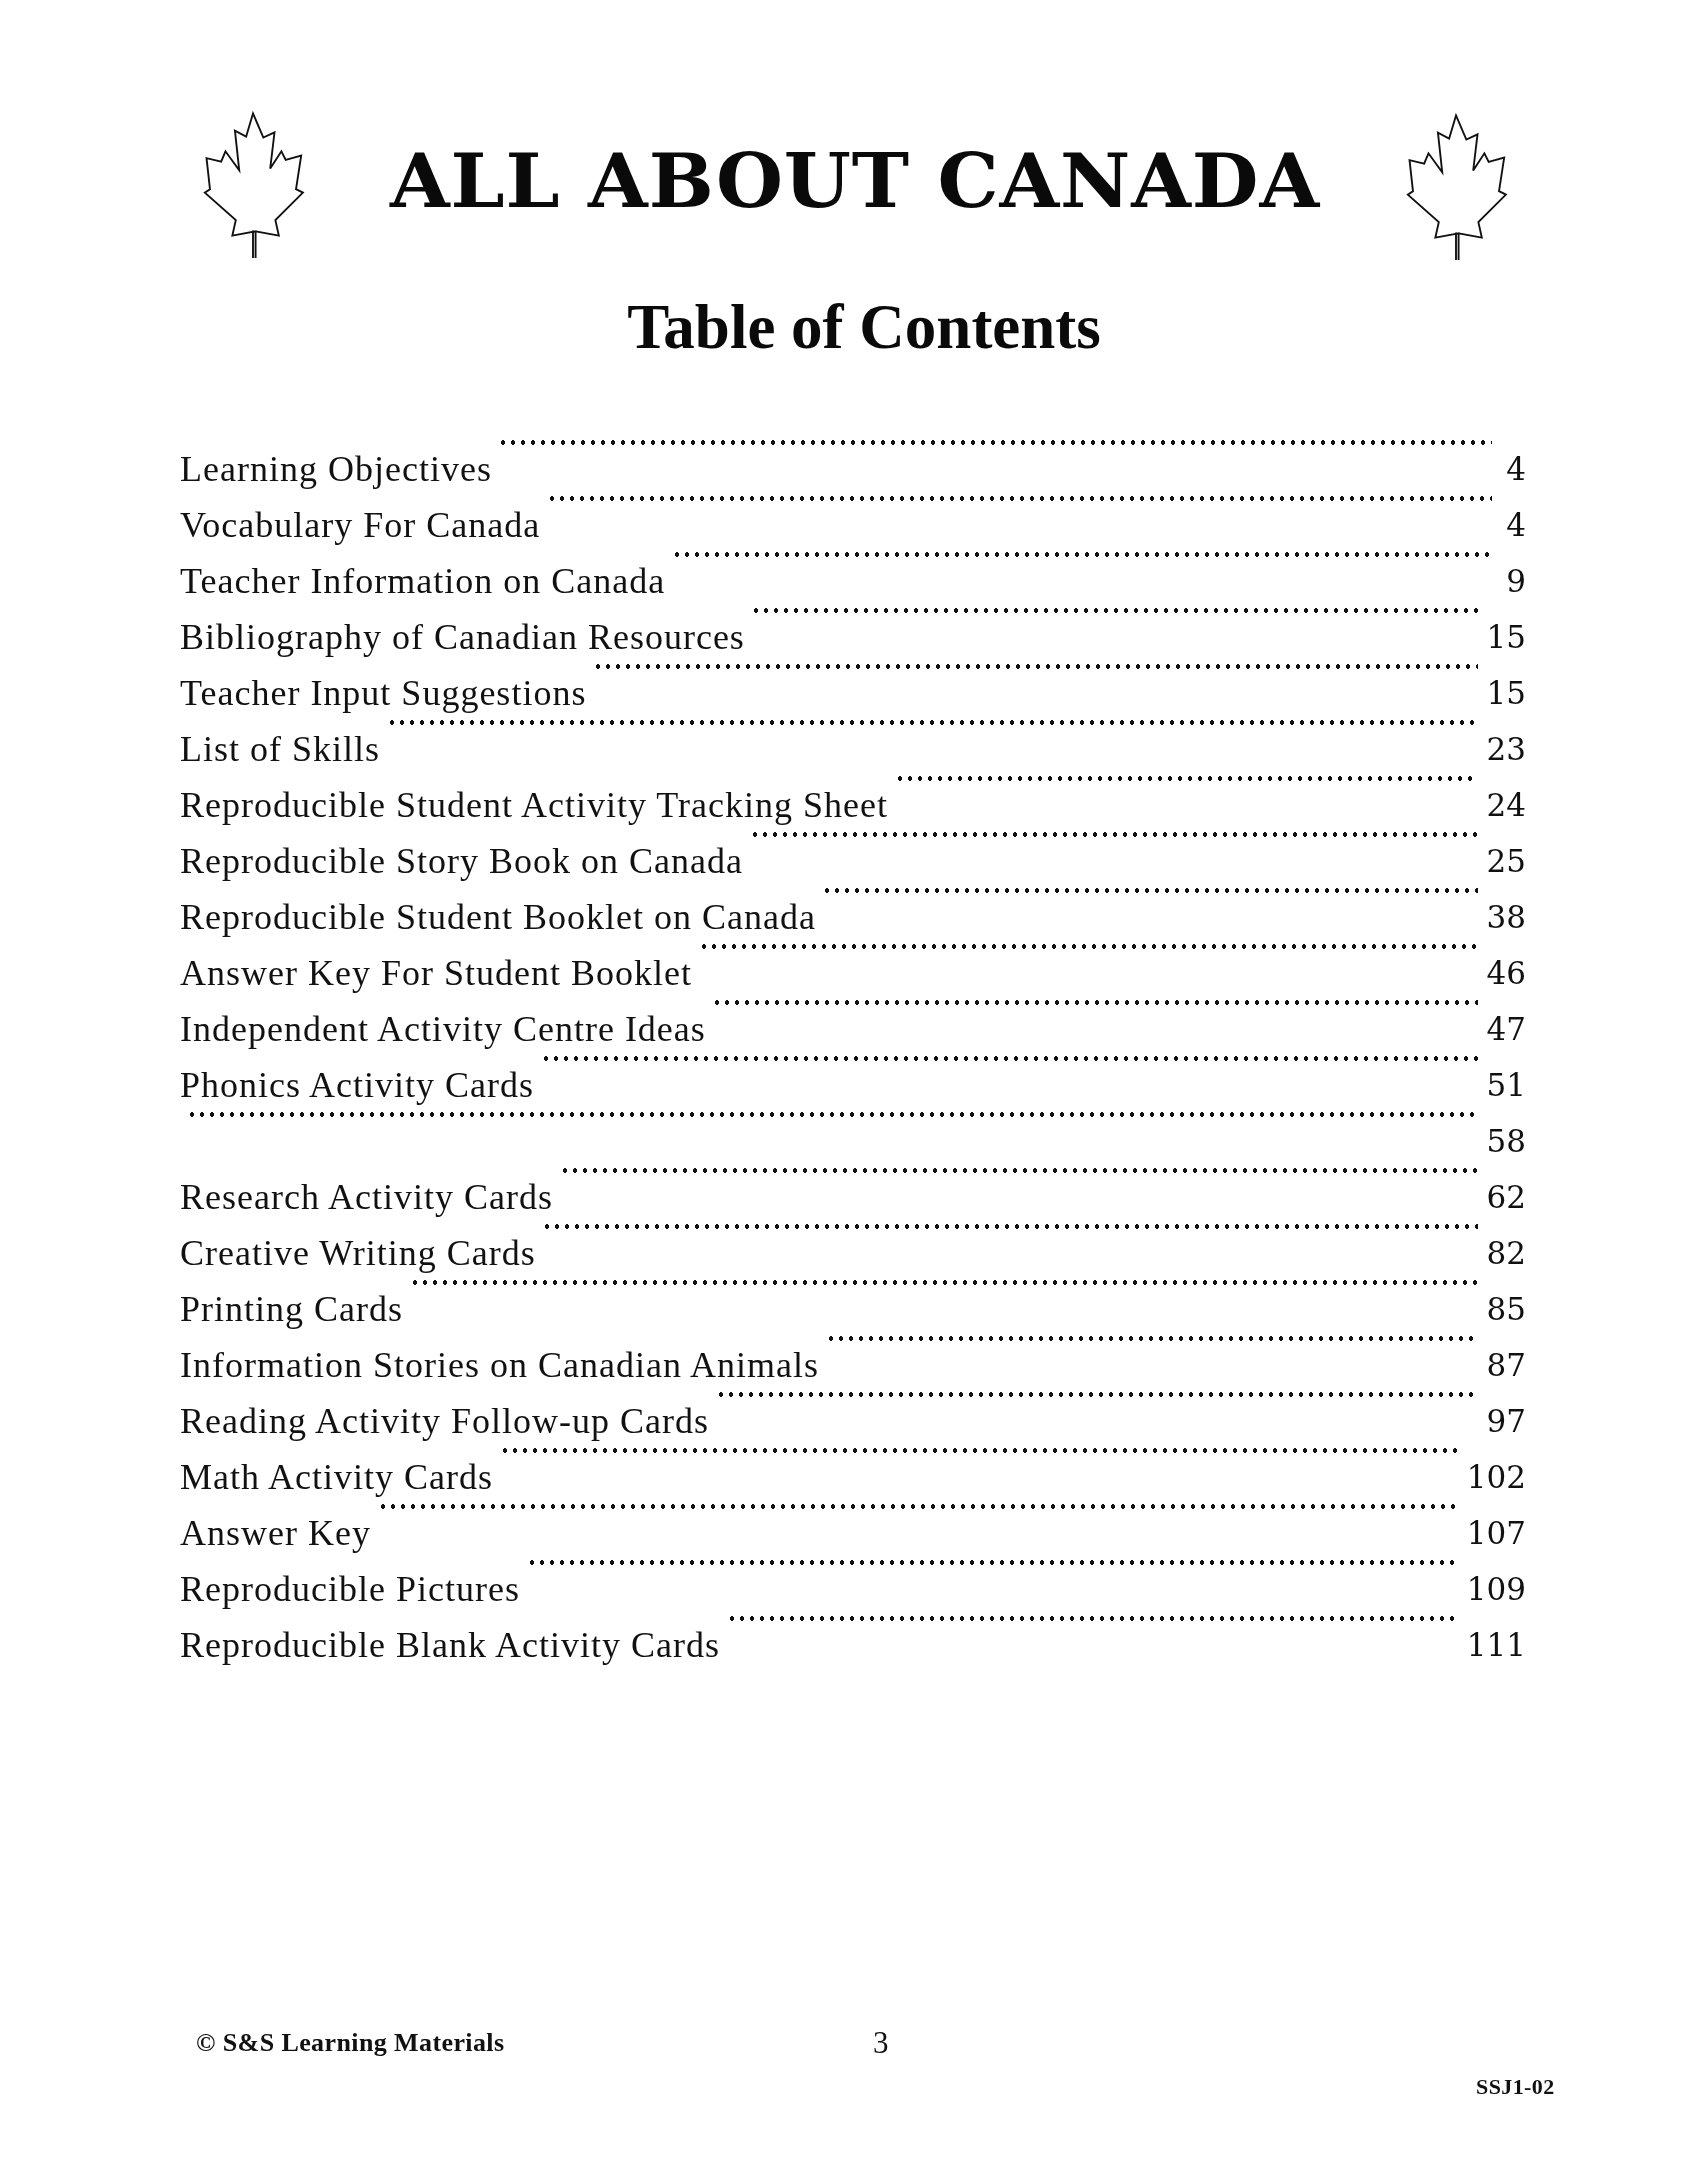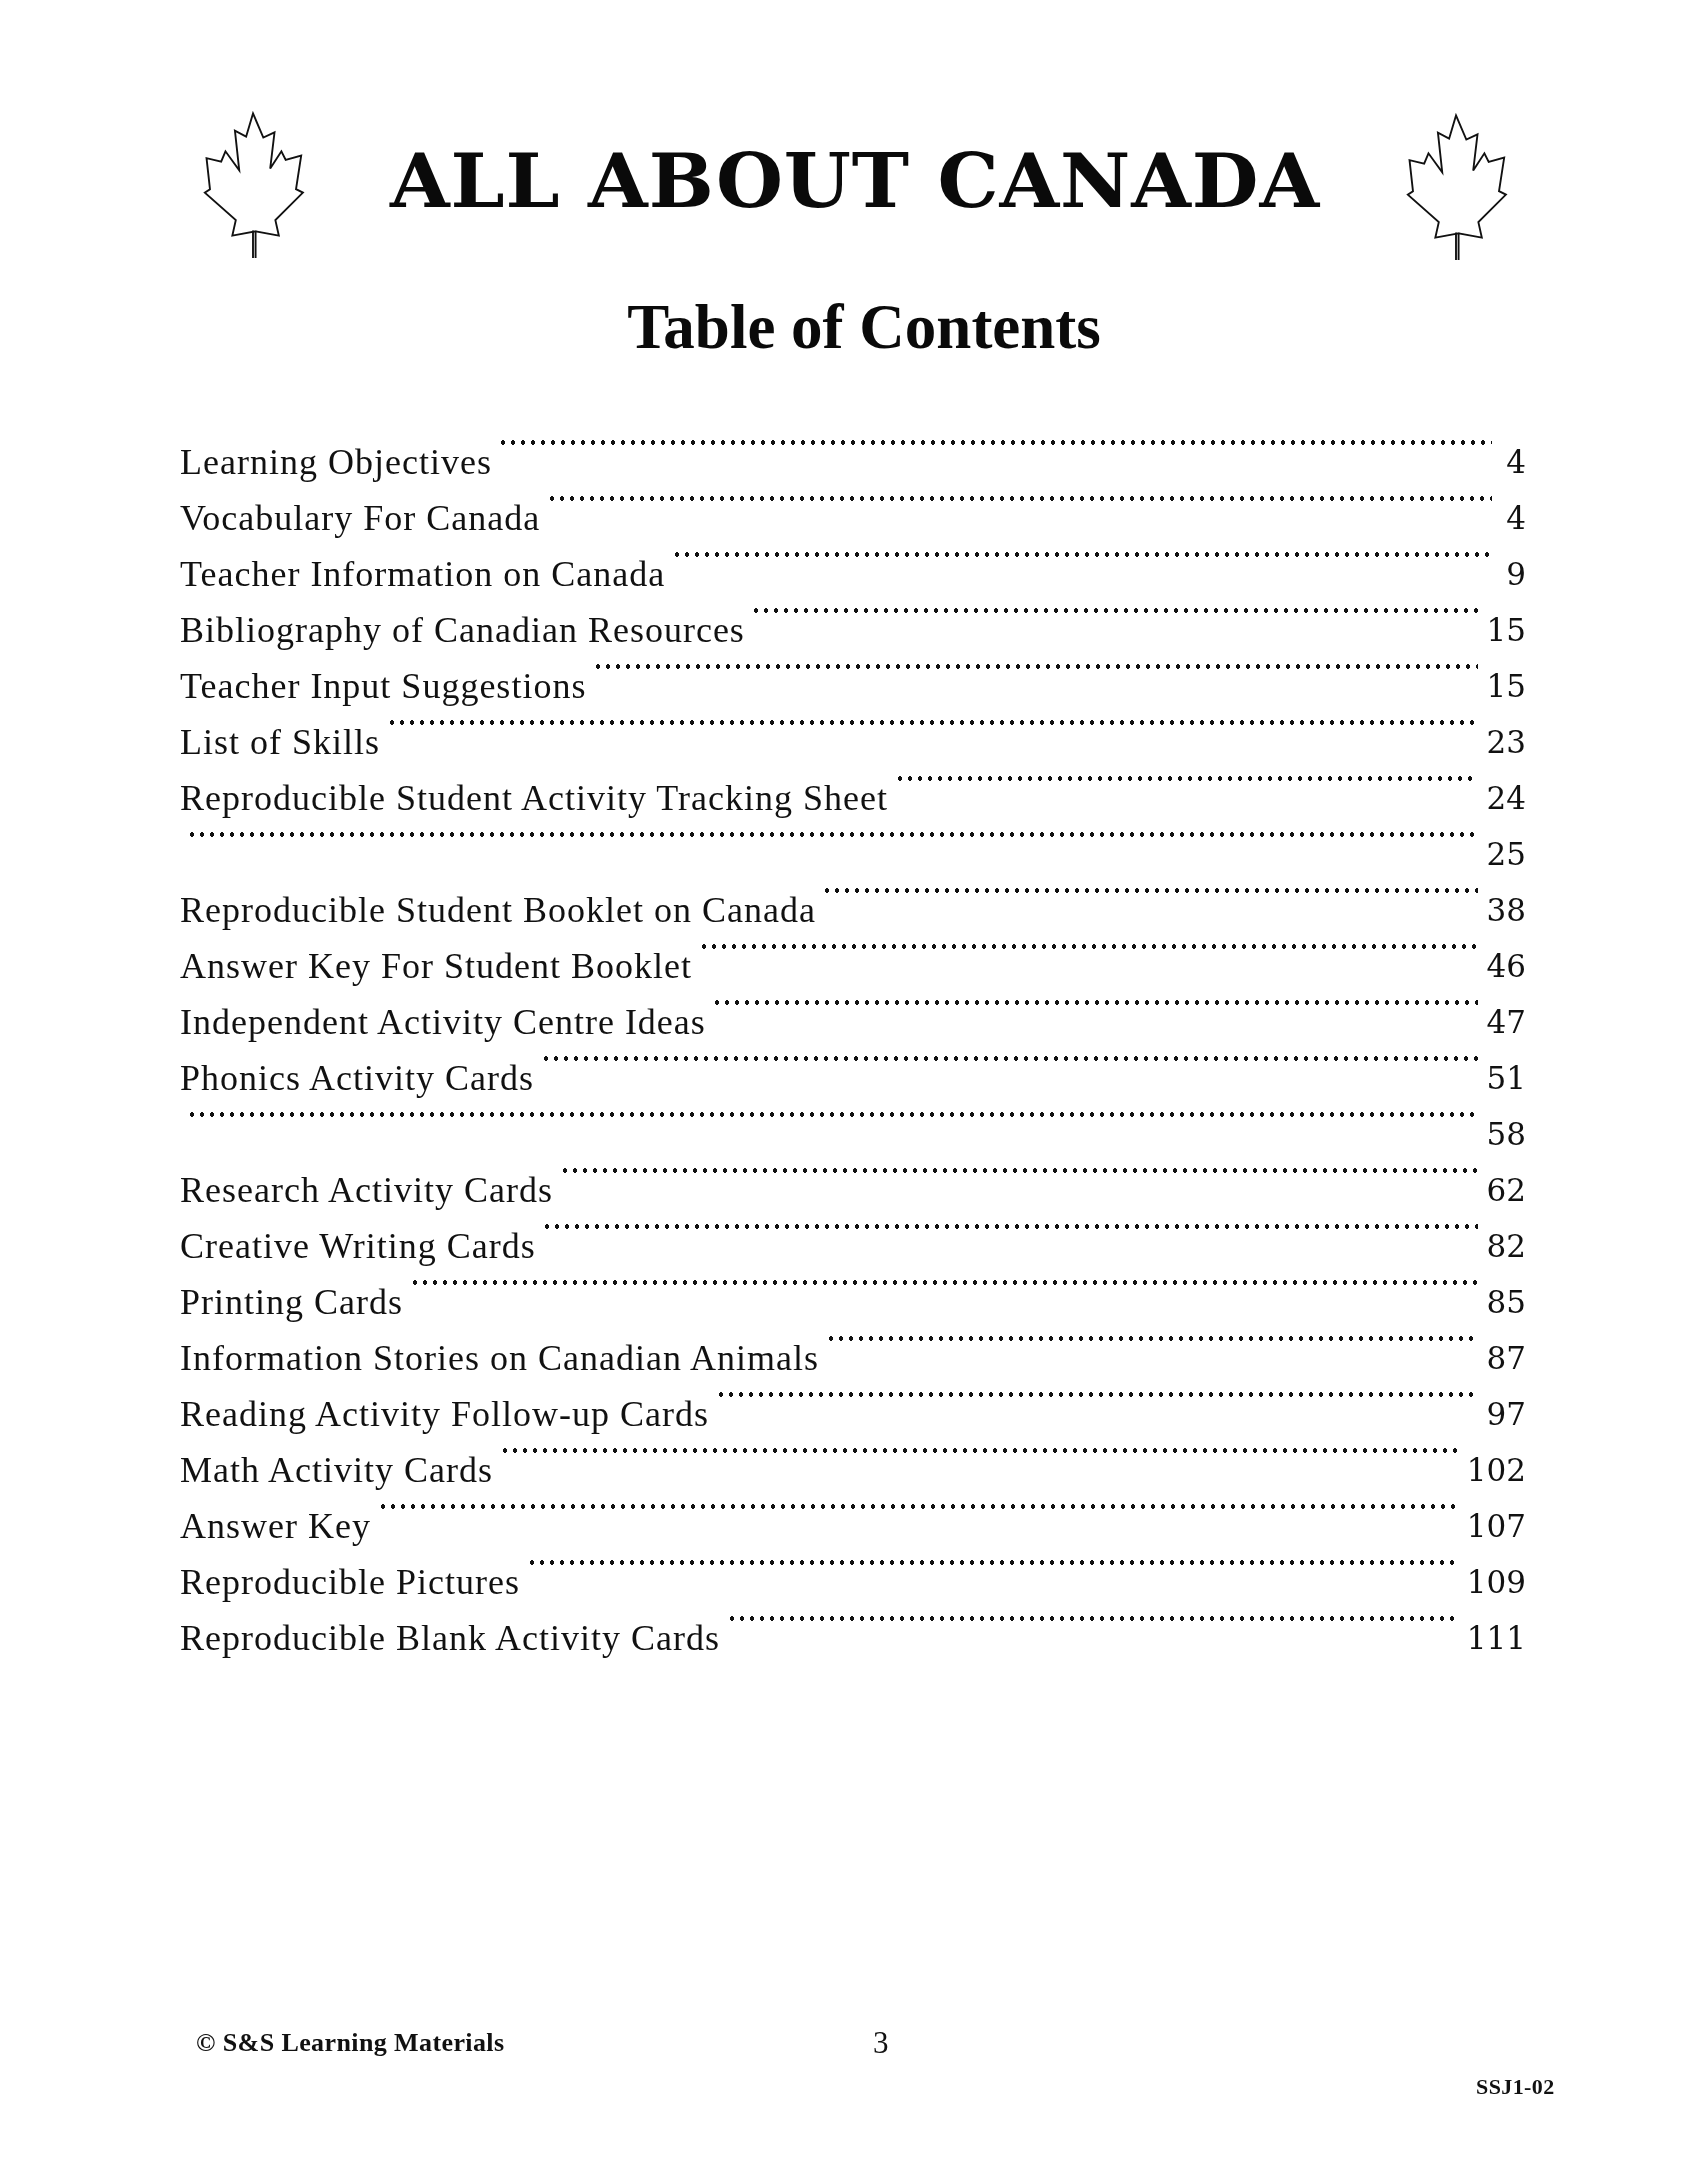--- a/index.html
+++ b/index.html
@@ -61,21 +61,21 @@
     }
 
     .toc {
       position: absolute;
       left: 180px;
       top: 441px;
       width: 1346px;
     }
     .toc-row {
       display: flex;
-      align-items: flex-start;
+      align-items: center;
       height: 56px;
       font-size: 36px;
       line-height: 43px;
       letter-spacing: 1px;
       white-space: nowrap;
     }
     .toc-label { flex: 0 0 auto; }
     .toc-leader {
       flex: 1 1 auto;
       margin: 0 8.2px 0 6.6px;
@@ -180,20 +180,21 @@
       <span class="toc-label">List of Skills</span>
       <span class="toc-leader"></span>
       <span class="toc-page">23</span>
     </div>
     <div class="toc-row">
       <span class="toc-label">Reproducible Student Activity Tracking Sheet</span>
       <span class="toc-leader"></span>
       <span class="toc-page">24</span>
     </div>
     <div class="toc-row">
+      <span class="toc-label">Reproducible Story Book on Canada</span>
       <span class="toc-leader"></span>
       <span class="toc-page">25</span>
     </div>
     <div class="toc-row">
       <span class="toc-label">Reproducible Student Booklet on Canada</span>
       <span class="toc-leader"></span>
       <span class="toc-page">38</span>
     </div>
     <div class="toc-row">
       <span class="toc-label">Answer Key For Student Booklet</span>

